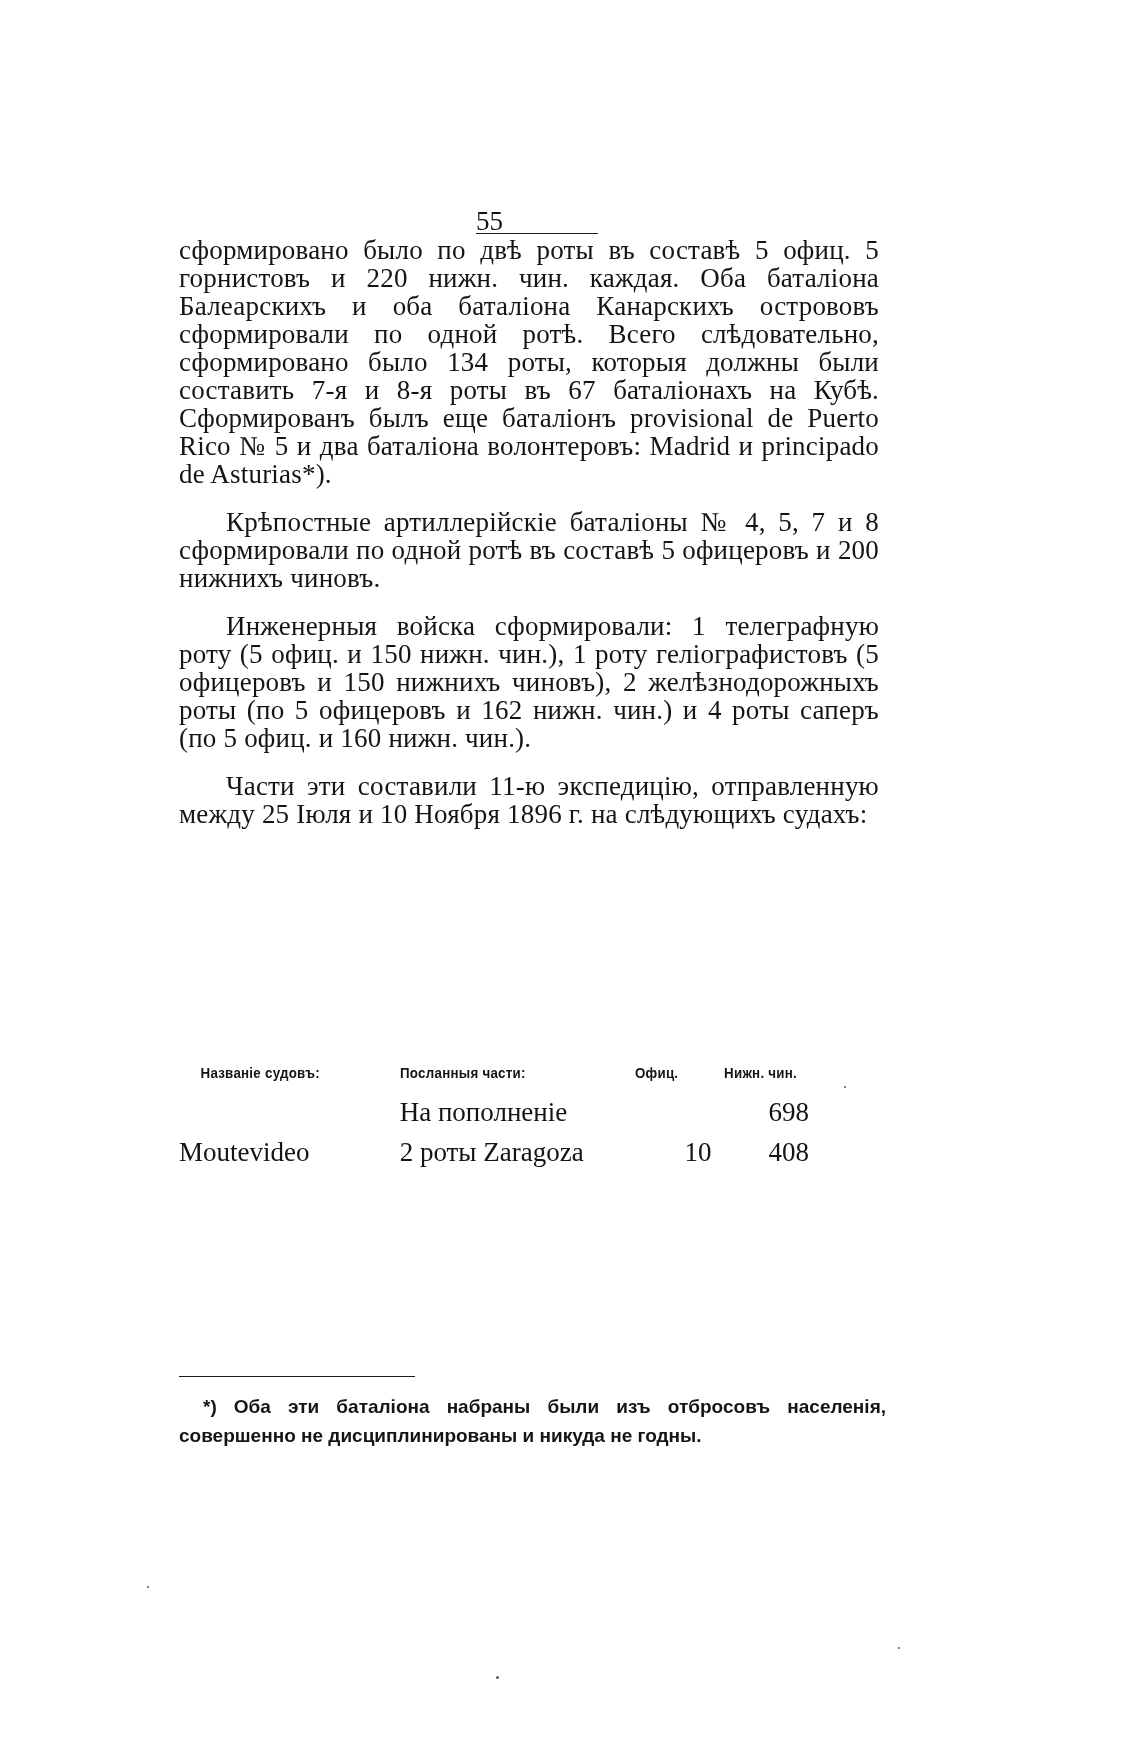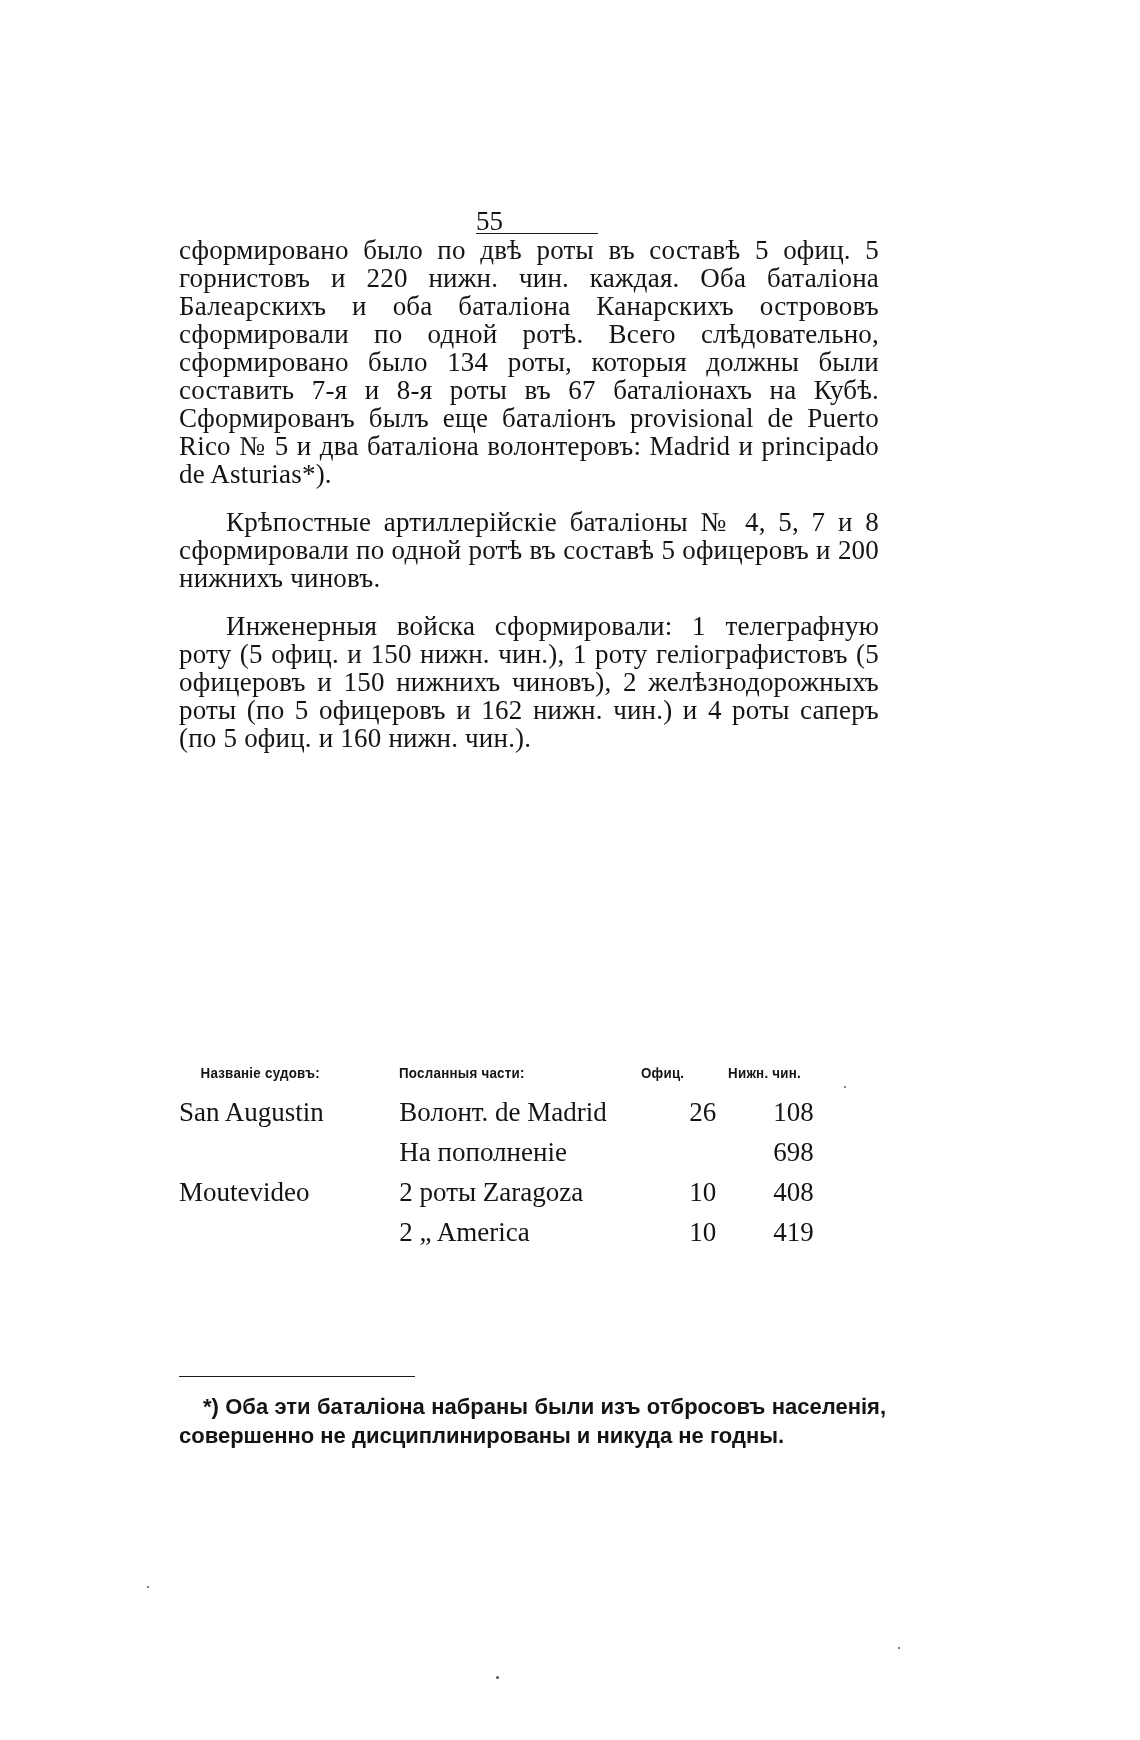--- a/index.html
+++ b/index.html
@@ -49,71 +49,60 @@
     .ship-table td.col-men { padding-left: 57px; }
     .ditto-center { display: inline-block; width: 150px; text-align: center; }
 
     .footnote-rule {
       position: absolute; left: 179px; top: 1376px; width: 236px; height: 0;
       border-top: 1.5px solid #1a1a1a;
     }
     .footnote {
       position: absolute; left: 179px; top: 1392px; width: 707px;
       font-family: "Liberation Sans", "DejaVu Sans", sans-serif;
-      font-weight: bold; font-size: 22px; line-height: 29px;
+      font-weight: bold; font-size: 19px; line-height: 29px;
       text-align: justify; text-align-last: left;
       text-indent: 24px;
     }
     .speck { position: absolute; background: #555; border-radius: 50%; }
   </style>
 </head>
 <body>
 
 <div class="page-number">55</div>
 <div class="page-number-rule"></div>
 
 <div class="body-text">
   <p class="first">сформировано было по двѣ роты въ составѣ 5 офиц. 5 горнистовъ и 220 нижн. чин. каждая. Оба баталіона Балеарскихъ и оба баталіона Канарскихъ островов​ъ сформировали по одной ротѣ. Всего слѣдовательно, сформировано было 134 роты, которыя должны были составить 7-я и 8-я роты въ 67 баталіонахъ на Кубѣ. Сформированъ былъ еще баталіонъ provisional de Puerto Rico № 5 и два баталіона волонтеровъ: Madrid и principado de Asturias*).</p>
   <p class="indent">Крѣпостные артиллерійскіе баталіоны № 4, 5, 7 и 8 сформировали по одной ротѣ въ составѣ 5 офицеровъ и 200 нижнихъ чиновъ.</p>
   <p class="indent">Инженерныя войска сформировали: 1 телеграфную роту (5 офиц. и 150 нижн. чин.), 1 роту геліографистовъ (5 офицеровъ и 150 нижнихъ чиновъ), 2 желѣзнодорожныхъ роты (по 5 офицеровъ и 162 нижн. чин.) и 4 роты саперъ (по 5 офиц. и 160 нижн. чин.).</p>
+  <p class="indent">Части эти составили 11-ю экспедицію, отправленную между 25 Іюля и 10 Ноября 1896 г. на слѣдующихъ судахъ:</p>
 </div>
 
 <table class="ship-table">
   <thead>
     <tr>
       <th class="col-ship h-ship">Названіе судовъ:</th>
       <th class="col-unit">Посланныя части:</th>
       <th class="col-off h-off">Офиц.</th>
       <th class="col-men h-men">Нижн. чин.</th>
     </tr>
   </thead>
   <tbody>
     <tr>
-      <td class="col-ship">San Augustin</td>
-      <td class="col-unit">Волонт. de Madrid</td>
-      <td class="col-off">26</td>
-      <td class="col-men">108</td>
-    </tr>
-    <tr>
       <td class="col-ship"></td>
       <td class="col-unit">На пополненіе</td>
       <td class="col-off"></td>
       <td class="col-men">698</td>
     </tr>
     <tr>
       <td class="col-ship">Moutevideo</td>
       <td class="col-unit">2 роты Zaragoza</td>
       <td class="col-off">10</td>
       <td class="col-men">408</td>
-    </tr>
-    <tr>
-      <td class="col-ship"></td>
-      <td class="col-unit">2 „ America</td>
-      <td class="col-off">10</td>
-      <td class="col-men">419</td>
     </tr>
   </tbody>
 </table>
 
 <div class="footnote-rule"></div>
 <div class="footnote">*) Оба эти баталіона набраны были изъ отбросовъ населенія, совершенно не дисциплинированы и никуда не годны.</div>
 
 <div class="speck" style="left:147px;top:1586px;width:2px;height:2px;"></div>
 <div class="speck" style="left:898px;top:1647px;width:2px;height:2px;"></div>
 <div class="speck" style="left:496px;top:1676px;width:3px;height:3px;"></div>

